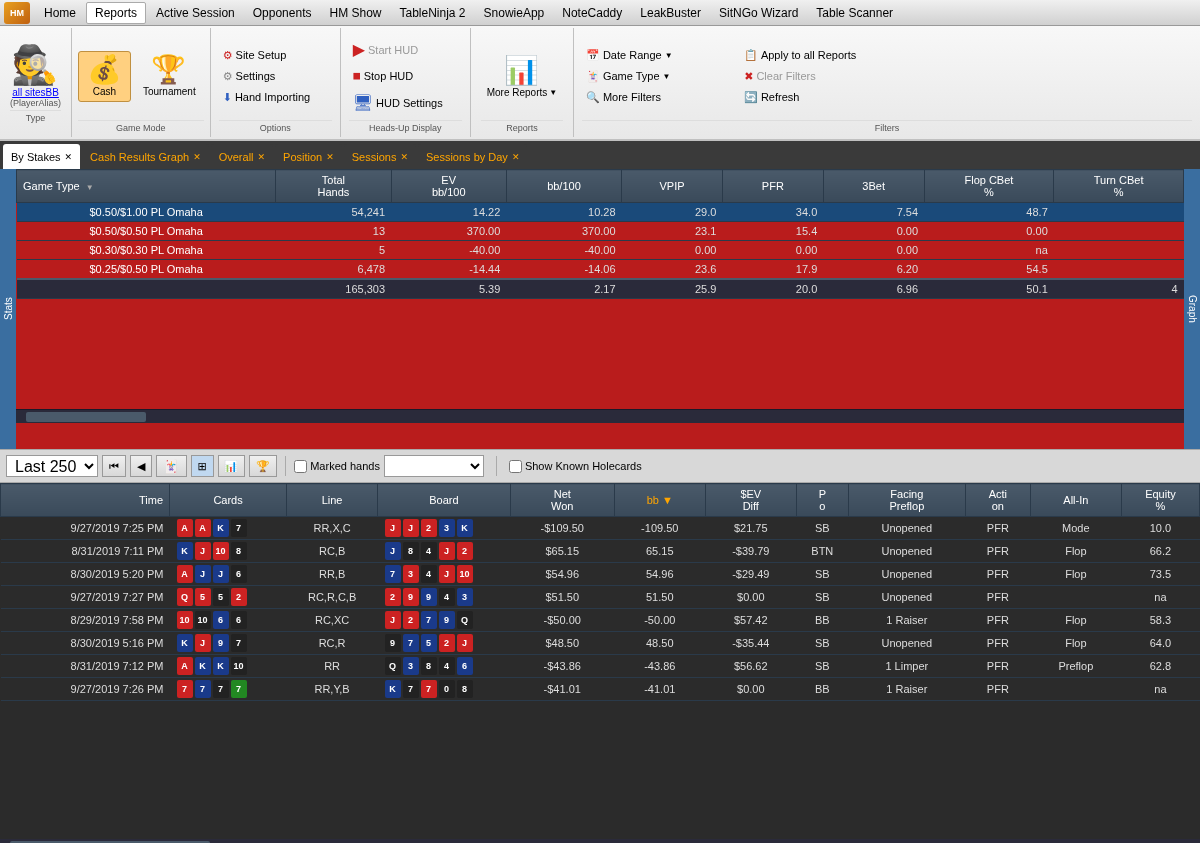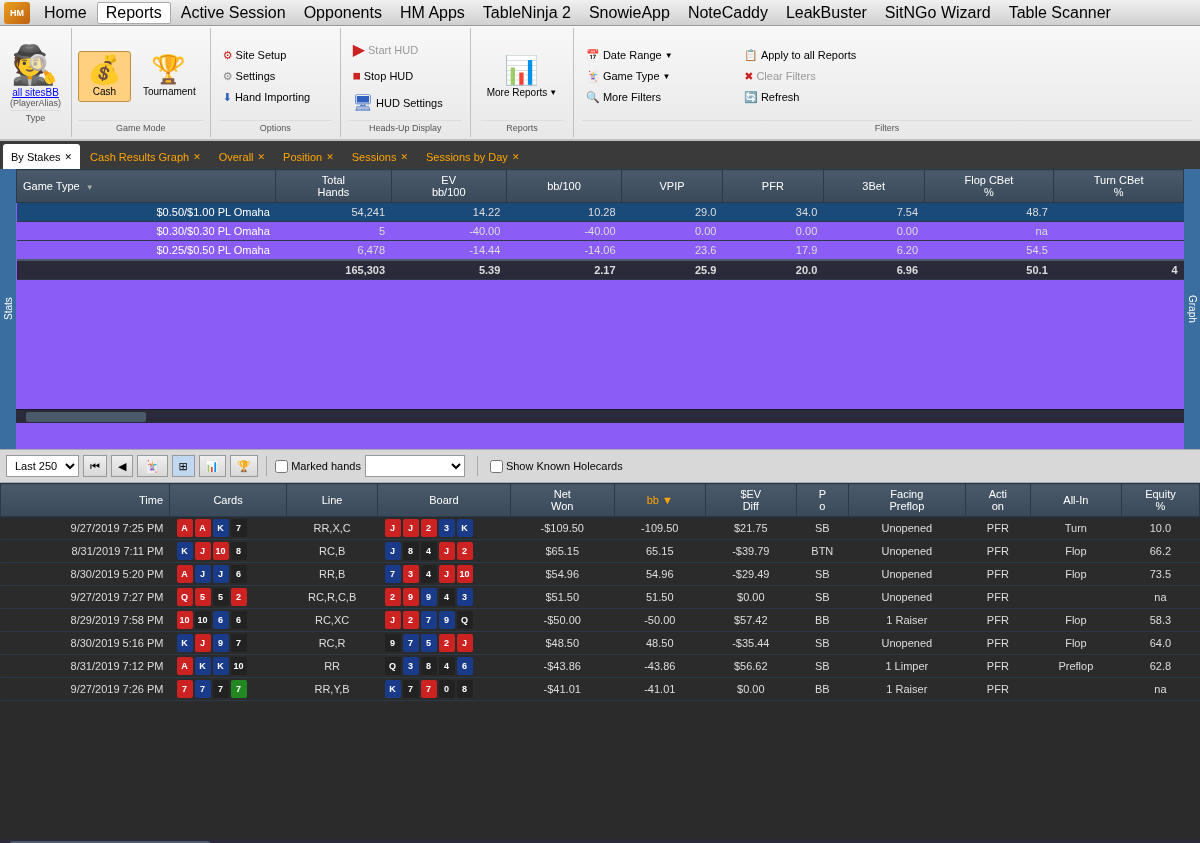--- a/index.html
+++ b/index.html
@@ -1,20 +1,20 @@
 <!DOCTYPE html>
 <html><head>
   <meta charset="utf-8">
   <style>
     * { box-sizing: border-box; margin: 0; padding: 0; }
     body { font-family: 'Segoe UI', Arial, sans-serif; font-size: 11px; background: #2b2b2b; color: #000; overflow: hidden; width: 1200px; height: 843px; }
 
     
     .nav-bar { display: flex; align-items: center; background: linear-gradient(to bottom, #f0f0f0, #d0d0d0); height: 26px; border-bottom: 1px solid #999; padding: 0 4px; gap: 2px; }
-    .nav-item { padding: 2px 8px; font-size: 16px; cursor: pointer; height: 22px; display: flex; align-items: center; border-radius: 2px; }
+    .nav-item { padding: 2px 8px; font-size: 12px; cursor: pointer; height: 22px; display: flex; align-items: center; border-radius: 2px; }
     .nav-item.active { background: #fff; border: 1px solid #aaa; }
     .nav-logo { width: 26px; height: 22px; background: linear-gradient(135deg, #e8a020, #c06010); border-radius: 3px; margin-right: 4px; display: flex; align-items: center; justify-content: center; color: #fff; font-weight: bold; font-size: 9px; }
 
     
     .ribbon { background: linear-gradient(to bottom, #f8f8f8, #e8e8e8); border-bottom: 2px solid #c0c0c0; display: flex; padding: 2px 0; height: 115px; }
     .ribbon-btn-large { display: flex; flex-direction: column; align-items: center; cursor: pointer; padding: 3px 6px; border-radius: 3px; min-width: 50px; }
     .ribbon-btn-large .icon { font-size: 28px; line-height: 1; }
     .ribbon-btn-large .label { font-size: 10px; text-align: center; margin-top: 2px; }
     .ribbon-btn-small { display: flex; align-items: center; gap: 3px; cursor: pointer; padding: 2px 4px; border-radius: 2px; font-size: 11px; white-space: nowrap; }
     .ribbon-small-group { display: flex; flex-direction: column; gap: 1px; }
@@ -28,39 +28,39 @@
     
     .tabs { display: flex; background: #3a3a3a; padding: 3px 3px 0; gap: 2px; height: 28px; }
     .tab { display: flex; align-items: center; gap: 4px; padding: 3px 8px; border-radius: 3px 3px 0 0; cursor: pointer; font-size: 11px; height: 25px; }
     .tab.active-white { background: #fff; color: #000; }
     .tab.active-orange { background: #3a3a3a; color: #ffa500; }
     .tab-close { font-size: 9px; cursor: pointer; color: inherit; }
 
     
     .main-area { display: flex; height: 280px; }
     .stats-label { writing-mode: vertical-rl; transform: rotate(180deg); background: #3a6ea0; color: #fff; font-size: 10px; padding: 4px 2px; display: flex; align-items: center; justify-content: center; width: 16px; cursor: pointer; }
-    .table-container { flex: 1; overflow: hidden; background: #8b5cf6; }
+    .table-container { flex: 1; overflow: hidden; background: #b91c1c; }
     .graph-label { writing-mode: vertical-rl; background: #3a6ea0; color: #fff; font-size: 10px; padding: 4px 2px; display: flex; align-items: center; justify-content: center; width: 16px; cursor: pointer; }
 
     
     .data-table { width: 100%; border-collapse: collapse; }
     .data-table th { background: linear-gradient(to bottom, #4a5a6a, #3a4a5a); color: #fff; padding: 4px 6px; text-align: center; border: 1px solid #2a3a4a; font-size: 11px; font-weight: normal; white-space: nowrap; position: sticky; top: 0; }
     .data-table th.left { text-align: left; }
     .data-table td { padding: 3px 6px; border-bottom: 1px solid #2a3a4a; text-align: right; font-size: 11px; color: #ddd; }
-    .data-table td.left { text-align: right; color: #fff; }
+    .data-table td.left { text-align: center; color: #fff; }
     .data-table tr.selected td { background: #1a4a7a; }
     .data-table tr.total td { background: #2a2a3a; color: #ddd; border-top: 2px solid #4a5a6a; }
     .text-green { color: #00cc00; }
     .text-red { color: #ff4444; }
     .text-cyan { color: #00ccff; }
     .sort-btn { font-size: 8px; color: #aaa; margin-left: 3px; }
 
     
     .hh-toolbar { background: #d8d8d8; border-top: 1px solid #aaa; border-bottom: 1px solid #aaa; display: flex; align-items: center; gap: 4px; padding: 3px 6px; height: 34px; }
-    .hh-select { height: 22px; font-size: 11px; background: #fff; border: 1px solid #999; padding: 1px 4px; }
+    .hh-select { height: 22px; font-size: 16px; background: #fff; border: 1px solid #999; padding: 1px 4px; }
     .hh-btn { height: 22px; background: linear-gradient(to bottom, #f0f0f0, #d8d8d8); border: 1px solid #999; cursor: pointer; padding: 1px 6px; font-size: 11px; display: flex; align-items: center; justify-content: center; }
     .hh-check { display: flex; align-items: center; gap: 3px; font-size: 11px; }
     .hh-table { width: 100%; border-collapse: collapse; }
     .hh-table th { background: linear-gradient(to bottom, #4a5a6a, #3a4a5a); color: #fff; padding: 4px 6px; text-align: center; border: 1px solid #2a3a4a; font-size: 11px; font-weight: normal; white-space: nowrap; }
     .hh-table td { padding: 2px 6px; border-bottom: 1px solid #2a3a4a; font-size: 11px; color: #ddd; text-align: center; white-space: nowrap; }
     .hh-table td.left { text-align: right; }
 
     
     .card { display: inline-block; width: 16px; height: 18px; border-radius: 2px; font-size: 9px; font-weight: bold; text-align: center; line-height: 18px; margin: 0 1px; }
     .card-r { background: #cc2222; color: #fff; }
@@ -73,32 +73,32 @@
     .hh-scroll { flex: 1; overflow-y: auto; overflow-x: hidden; }
     .hh-scroll::-webkit-scrollbar { width: 10px; }
     .hh-scroll::-webkit-scrollbar-track { background: #1a2535; }
     .hh-scroll::-webkit-scrollbar-thumb { background: #4a5a6a; }
 
     .main-scroll { overflow-y: auto; overflow-x: auto; height: 240px; }
     .main-scroll::-webkit-scrollbar { width: 10px; height: 10px; }
     .main-scroll::-webkit-scrollbar-track { background: #1a2535; }
     .main-scroll::-webkit-scrollbar-thumb { background: #4a5a6a; }
 
-    .total-row td { font-weight: bold; }
+    .total-row td { font-weight: normal; }
   </style>
 </head>
 <body>
 
 <div class="nav-bar">
   <div class="nav-logo">HM</div>
   <div class="nav-item">Home</div>
   <div class="nav-item active">Reports</div>
   <div class="nav-item">Active Session</div>
   <div class="nav-item">Opponents</div>
-  <div class="nav-item">HM Apps</div>
+  <div class="nav-item">HM Show</div>
   <div class="nav-item">TableNinja 2</div>
   <div class="nav-item">SnowieApp</div>
   <div class="nav-item">NoteCaddy</div>
   <div class="nav-item">LeakBuster</div>
   <div class="nav-item">SitNGo Wizard</div>
   <div class="nav-item">Table Scanner</div>
 </div>
 
 <div class="ribbon">
 
@@ -263,20 +263,31 @@
             <td>54,241</td>
             <td>14.22</td>
             <td class="text-cyan">10.28</td>
             <td>29.0</td>
             <td>34.0</td>
             <td>7.54</td>
             <td>48.7</td>
             <td></td>
           </tr>
           <tr>
+            <td class="left">$0.50/$0.50 PL Omaha</td>
+            <td>13</td>
+            <td>370.00</td>
+            <td class="text-green">370.00</td>
+            <td>23.1</td>
+            <td>15.4</td>
+            <td>0.00</td>
+            <td>0.00</td>
+            <td></td>
+          </tr>
+          <tr>
             <td class="left">$0.30/$0.30 PL Omaha</td>
             <td>5</td>
             <td>-40.00</td>
             <td class="text-red">-40.00</td>
             <td>0.00</td>
             <td>0.00</td>
             <td>0.00</td>
             <td>na</td>
             <td></td>
           </tr>
@@ -377,21 +388,21 @@
                 <span class="card card-b">3</span>
                 <span class="card card-b">K</span>
               </div>
             </td>
     <td class="text-red">-$109.50</td>
     <td class="text-red">-109.50</td>
     <td class="text-green">$21.75</td>
     <td>SB</td>
     <td>Unopened</td>
     <td>PFR</td>
-    <td>Turn</td>
+    <td>Mode</td>
     <td>10.0</td>
   </tr>
           <tr>
     <td class="left">8/31/2019 7:11 PM</td>
     <td>
               <div class="cards-group">
                 <span class="card card-b">K</span>
                 <span class="card card-r">J</span>
                 <span class="card card-r">10</span>
                 <span class="card card-bk">8</span>

